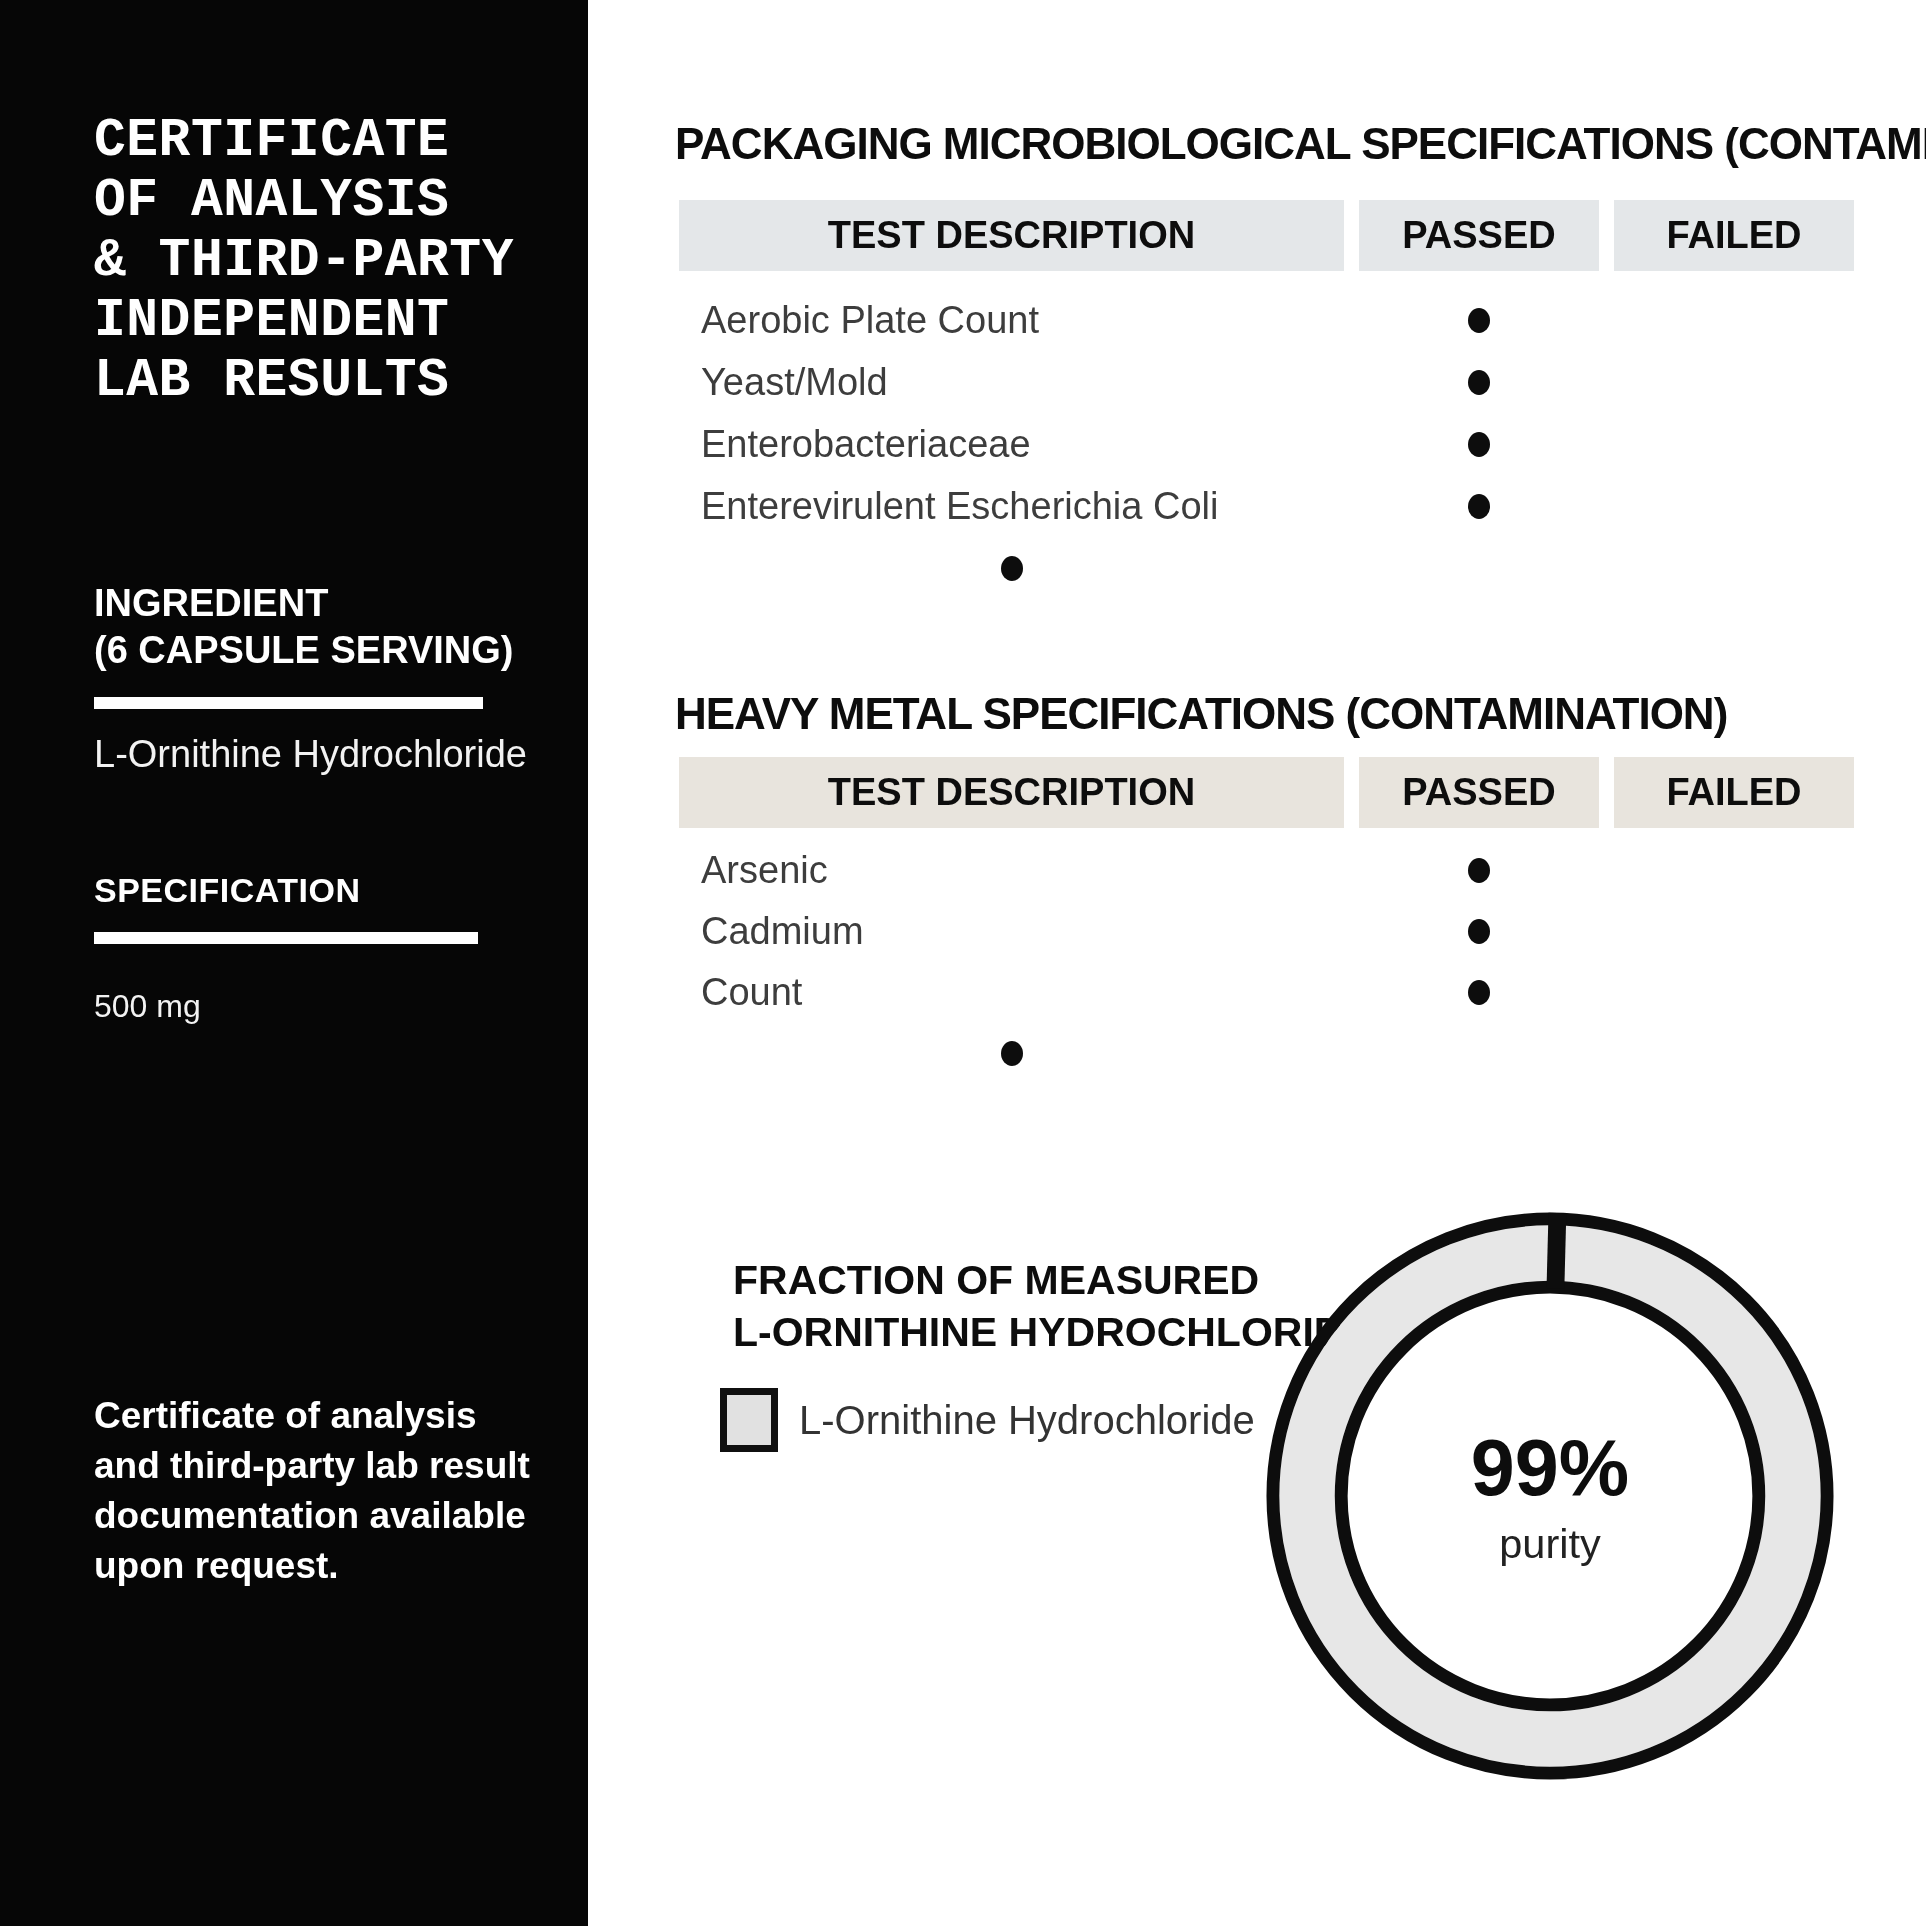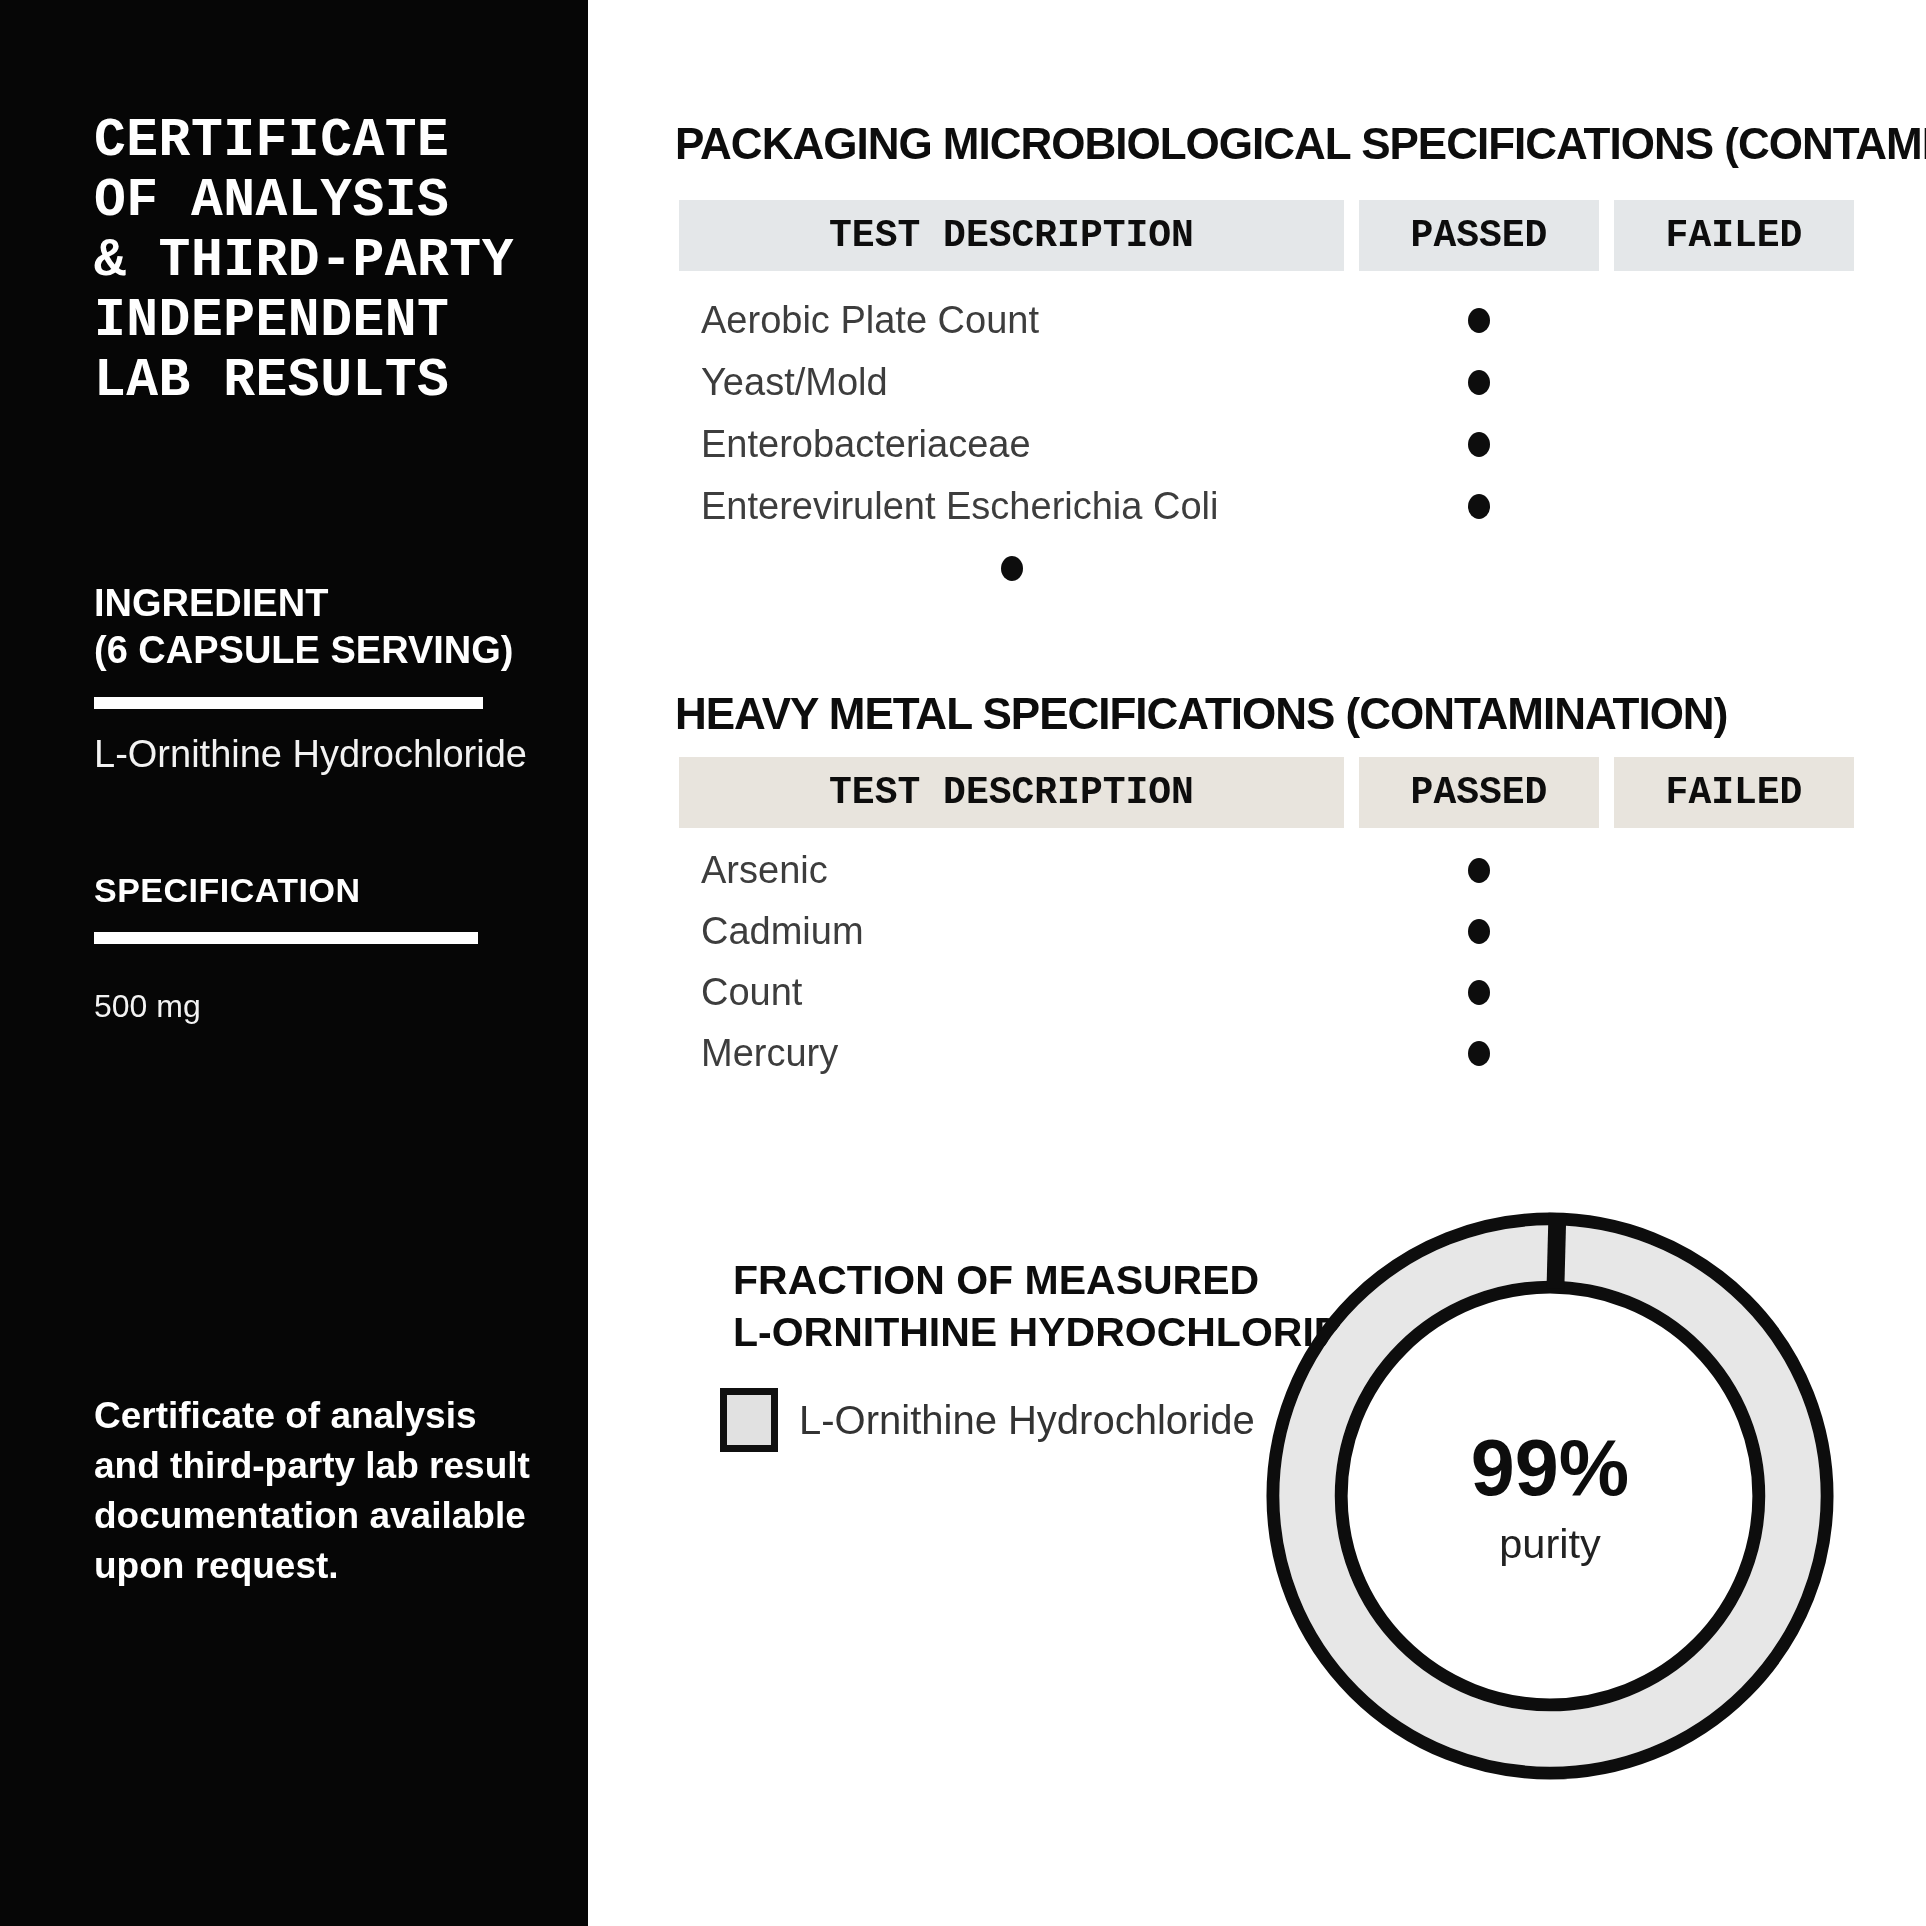--- a/index.html
+++ b/index.html
@@ -24,21 +24,21 @@
   .sec-heading{position:absolute;left:675px;margin:0;font-size:44px;font-weight:700;
                letter-spacing:-1px;color:#0d0d0d;white-space:nowrap;}
   .h-sec1{top:119px;}
   .h-sec2{top:689px;}
   
   .thead,.trows{position:absolute;left:679px;display:grid;
                 grid-template-columns:665px 240px 240px;column-gap:15px;}
   .thead-1{top:200px;}
   .thead-2{top:757px;}
   .th{height:71px;display:flex;align-items:center;justify-content:center;
-      font-family:Liberation Mono, monospace;font-weight:700;font-size:38px;
+      font-family:Liberation Sans, sans-serif;font-weight:700;font-size:38px;
       color:#0d0d0d;letter-spacing:0;}
   .thead-1 .th{background:#e4e7e9;}
   .thead-2 .th{background:#e8e4dd;}
   .trows-1{top:289px;grid-auto-rows:62px;}
   .trows-2{top:840px;grid-auto-rows:61px;}
   .cell-label{display:flex;align-items:center;padding-left:22px;font-size:38px;
               font-weight:300;color:#3d3d3d;}
   .cell-dot{display:flex;align-items:center;justify-content:center;}
   .dot{width:22px;height:25px;border-radius:50%;background:#0d0d0d;}
   
@@ -150,21 +150,20 @@
       </div>
 
     <div class="cell-label">Count</div>
     <div class="cell-dot">
         <span class="dot" style="visibility: visible;"></span>
       </div>
     <div class="cell-dot">
         <span class="dot" style="visibility: hidden;"></span>
       </div>
 
-    <div class="cell-label">Mercury</div>
     <div class="cell-dot">
         <span class="dot" style="visibility: visible;"></span>
       </div>
     <div class="cell-dot">
         <span class="dot" style="visibility: hidden;"></span>
       </div>
   </div>
 
   <h3 class="fraction-title">FRACTION OF MEASURED
 L-ORNITHINE HYDROCHLORIDE</h3>

